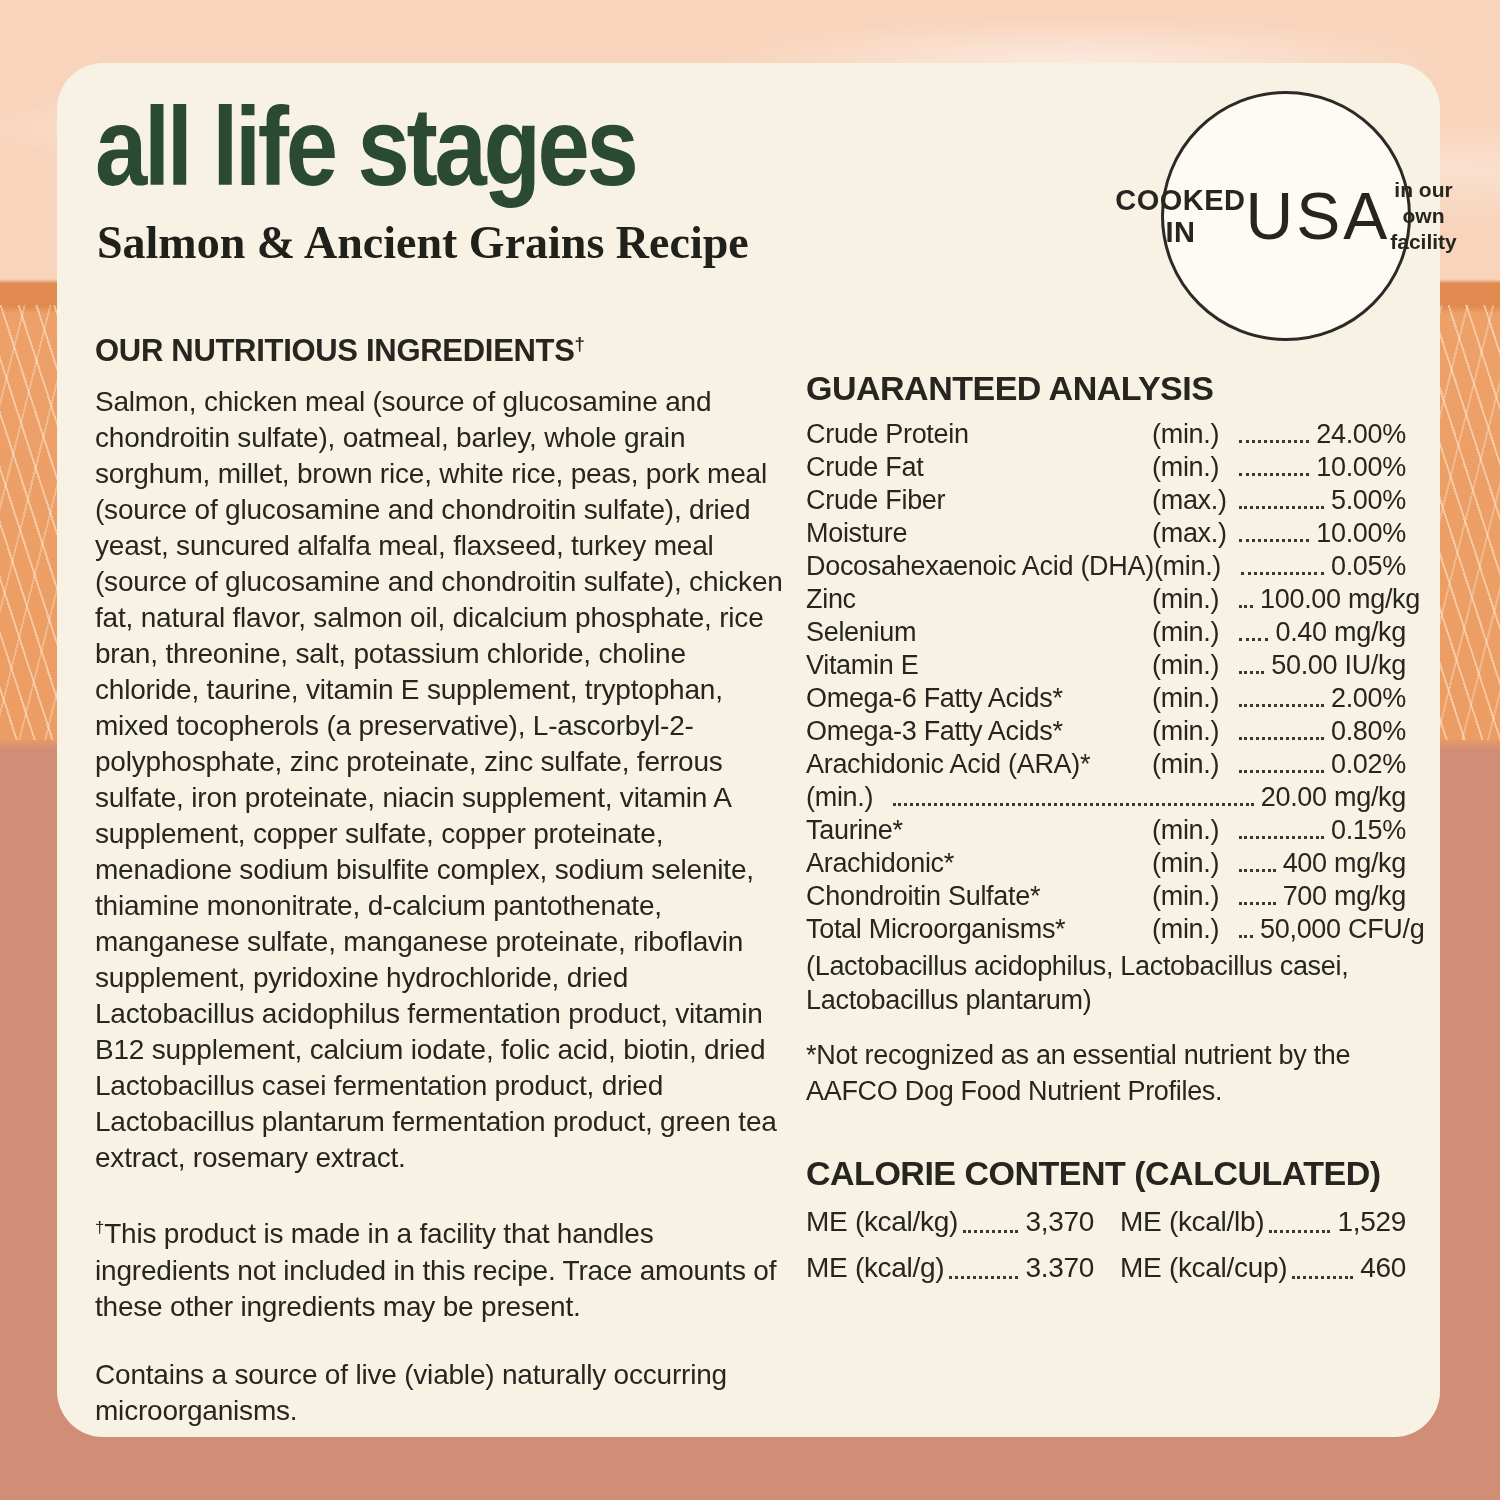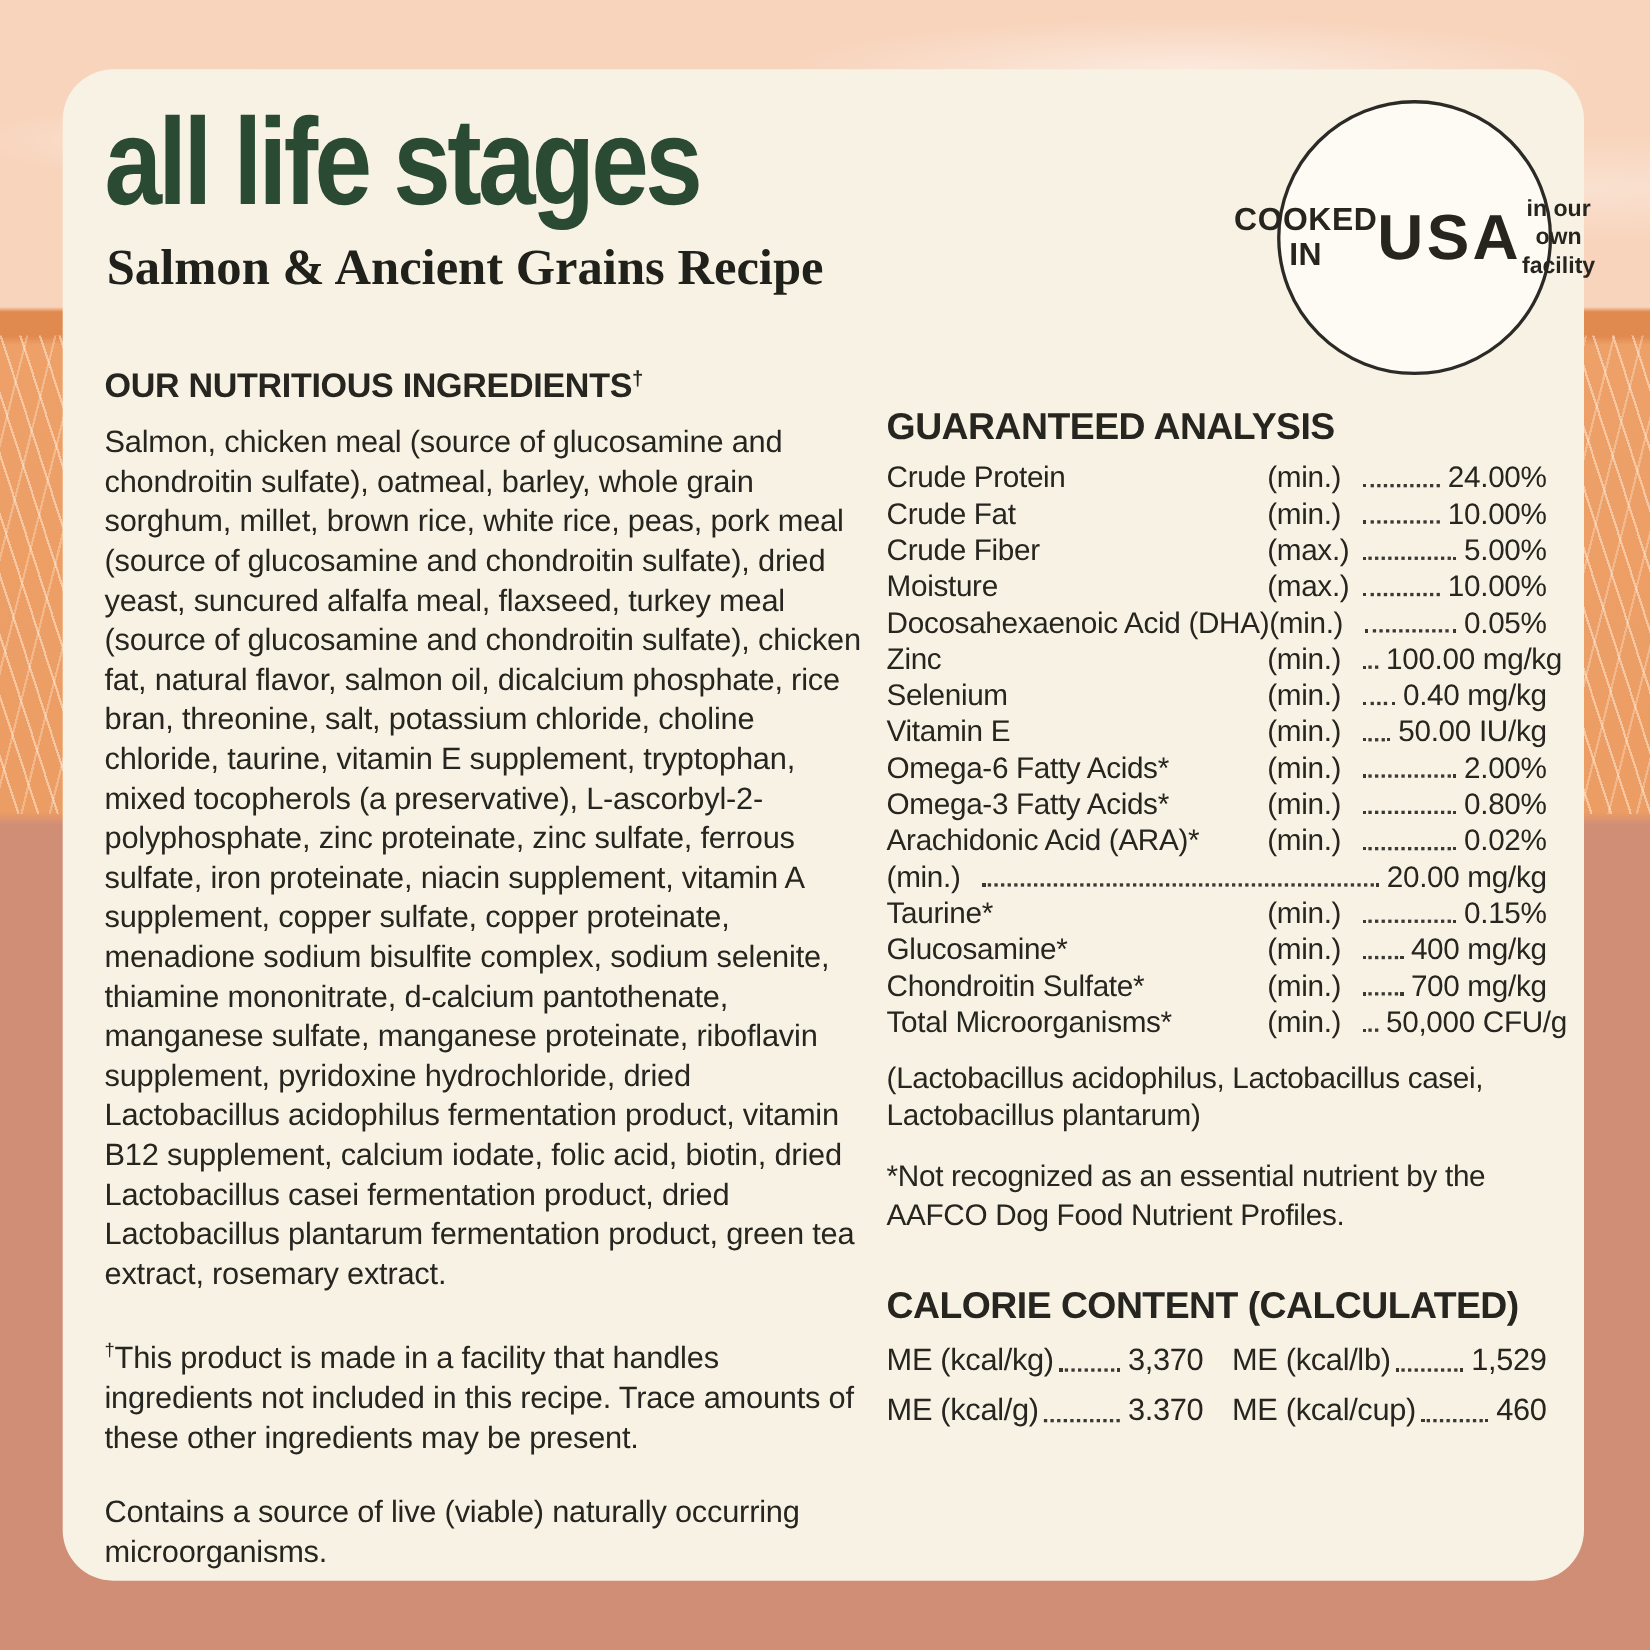--- a/index.html
+++ b/index.html
@@ -45,21 +45,21 @@
   .recipe-subtitle{position:absolute;left:40px;top:152px;
     font-family:"Liberation Serif",serif;font-weight:bold;font-size:46px;line-height:56px;
     color:#21211c;white-space:nowrap;}
 
   
   .badge{position:absolute;left:1104px;top:28px;width:250px;height:250px;border-radius:50%;
     background:var(--badge-white);border:3px solid #2b2a26;
     display:flex;flex-direction:row;align-items:center;justify-content:center;text-align:center;}
   .badge svg{display:block;margin-bottom:2px;}
   .badge-line1{font-size:29px;font-weight:bold;letter-spacing:.5px;line-height:32px;}
-  .badge-line2{font-size:58px;font-weight:bold;letter-spacing:3px;line-height:64px;}
+  .badge-line2{font-size:66px;font-weight:normal;letter-spacing:3px;line-height:64px;}
   .badge-line3{font-size:21px;font-weight:bold;line-height:26px;}
 
   
   .left-col{position:absolute;left:38px;top:262px;width:690px;}
   .section-head{font-size:31px;font-weight:bold;letter-spacing:-.3px;line-height:38px;}
   .section-head sup{font-size:60%;}
   .ingredients-text{margin-top:14px;font-size:28px;line-height:36px;letter-spacing:-.2px;}
   .facility-note{margin-top:34px;font-size:28px;line-height:36px;letter-spacing:-.2px;}
   .facility-note sup{font-size:60%;}
   .micro-note{margin-top:32px;font-size:28px;line-height:36px;letter-spacing:-.2px;}
@@ -67,21 +67,21 @@
   
   .right-col{position:absolute;left:749px;top:305px;width:600px;}
   .ga-head{font-size:34px;font-weight:bold;letter-spacing:-.5px;line-height:40px;}
   .ga-rows{margin-top:10px;}
   .ga-row{display:flex;align-items:center;font-size:27px;line-height:33px;letter-spacing:-.3px;}
   .ga-label{flex:0 0 346px;white-space:nowrap;}
   .ga-basis{flex:0 0 82px;white-space:nowrap;}
   .dots{flex:1 1 auto;min-width:14px;border-bottom:3.5px dotted #3a3832;
     align-self:flex-end;margin:0 7px 8px 5px;}
   .ga-value{flex:0 0 auto;white-space:nowrap;text-align:right;}
-  .ga-paren{margin-top:17px;font-size:27px;line-height:34px;letter-spacing:-.3px;}
+  .ga-paren{margin-top:3px;font-size:27px;line-height:34px;letter-spacing:-.3px;}
   .ga-footnote{margin-top:20px;font-size:27px;line-height:36px;letter-spacing:-.3px;}
   .cal-head{margin-top:44px;font-size:34px;font-weight:bold;letter-spacing:-.5px;line-height:40px;}
   .cal-grid{margin-top:10px;display:grid;grid-template-columns:288px 1fr;column-gap:26px;row-gap:8px;}
   .cal-entry{display:flex;align-items:baseline;font-size:28px;line-height:38px;letter-spacing:-.3px;}
   .cal-label{flex:0 0 auto;white-space:nowrap;}
   .cal-value{flex:0 0 auto;white-space:nowrap;}
 </style>
 </head>
 <body>
 
@@ -187,21 +187,21 @@
             <span class="dots"></span>
             <span class="ga-value">20.00 mg/kg</span>
           </div>
         <div class="ga-row">
             <span class="ga-label">Taurine*</span>
             <span class="ga-basis">(min.)</span>
             <span class="dots"></span>
             <span class="ga-value">0.15%</span>
           </div>
         <div class="ga-row">
-            <span class="ga-label">Glucosamine*</span>
+            <span class="ga-label">Arachidonic*</span>
             <span class="ga-basis">(min.)</span>
             <span class="dots"></span>
             <span class="ga-value">400 mg/kg</span>
           </div>
         <div class="ga-row">
             <span class="ga-label">Chondroitin Sulfate*</span>
             <span class="ga-basis">(min.)</span>
             <span class="dots"></span>
             <span class="ga-value">700 mg/kg</span>
           </div>

